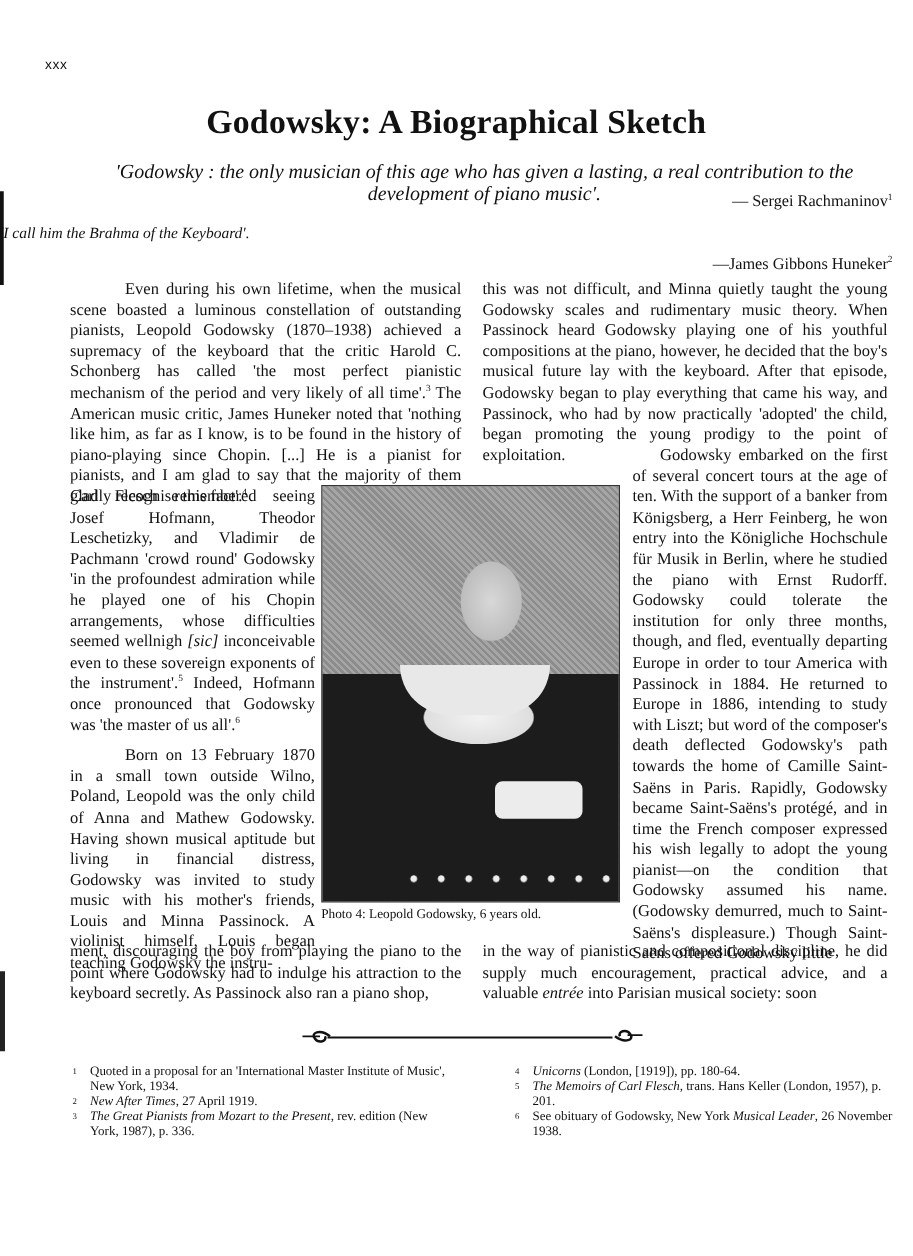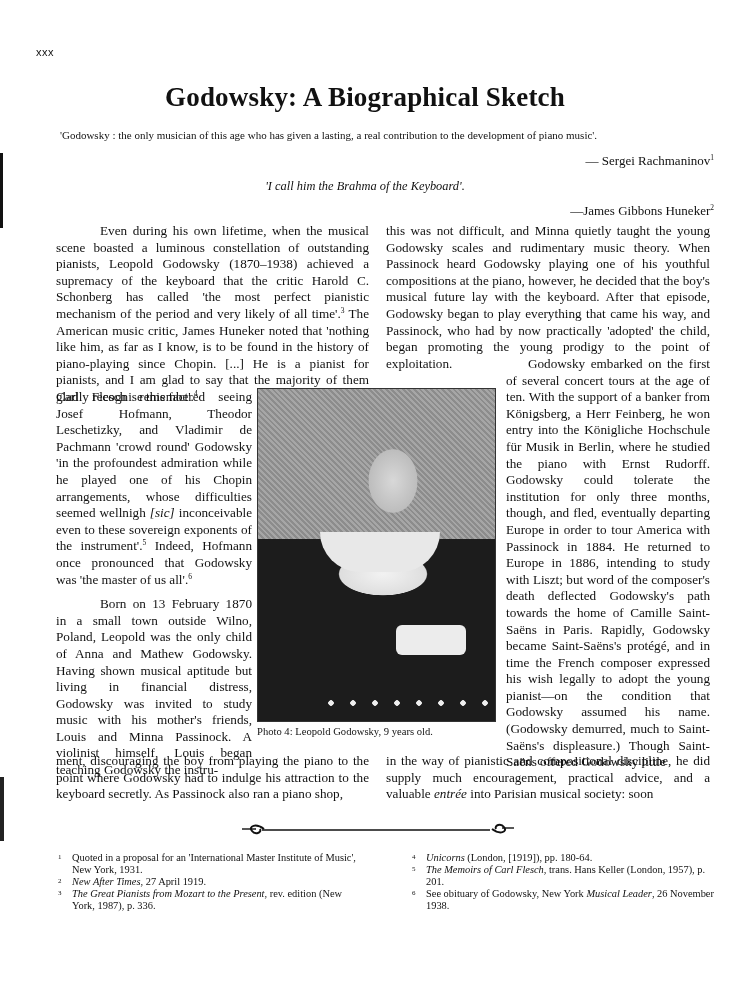--- a/index.html
+++ b/index.html
@@ -1,23 +1,23 @@
 <!DOCTYPE html>
 <html><head>
 <meta charset="utf-8">
 <style>
   html, body { margin:0; padding:0; background:#fff; }
   body { width:730px; height:1005px; position:relative; overflow:hidden;
          font-family:"Liberation Serif", "DejaVu Serif", serif; color:#111; }
   .abs { position:absolute; }
   .page-num { left:36px; top:46px; font-family:"Liberation Sans", sans-serif; font-size:11px; letter-spacing:0.5px; }
   .title { left:0; width:730px; top:82px; text-align:center; font-size:27px; font-weight:bold; letter-spacing:0.2px; }
-  .epi1 { left:60px; width:655px; top:129px; text-align:left; font-size:11px; }
+  .epi1 { left:60px; width:655px; top:129px; text-align:center; font-style:italic; font-size:16px; }
   .attr1 { right:16px; top:153px; font-size:13px; }
-  .epi2 { left:0; width:730px; top:179px; text-align:center; font-style:italic; font-size:12.4px; }
+  .epi2 { left:0; width:730px; top:179px; font-style:italic; font-size:12.4px; }
   .attr2 { right:16px; top:203px; font-size:13px; }
   .edge-bar1 { left:0; top:153px; width:3px; height:75px; background:#111; }
   .edge-bar2 { left:0; top:777px; width:4px; height:64px; background:#222; }
   .col { font-size:13.2px; line-height:16.6px; text-align:justify; }
   .col p { margin:0; }
   .col-left { left:56px; width:313px; top:223px; }
   .col-right { left:386px; width:324px; top:223px; }
   .indent { text-indent:44px; }
   .photo { left:257px; top:388px; width:239px; height:334px;
            background:
@@ -77,33 +77,33 @@
 </div>
 
 <div class="abs col" style="left:386px; top:753px; width:324px;">
   <p><span>in the way of pianistic and compositional discipline, he did supply much encouragement, practical advice, and a valuable </span><em>entrée</em><span> into Parisian musical society: soon</span></p>
 </div>
 
 <div class="abs photo"></div>
 <div class="abs photo-collar"></div>
 <div class="abs photo-cuff"></div>
 <div class="abs photo-dots"></div>
-<div class="abs caption">Photo 4: Leopold Godowsky, 9 years old.</div>
+<div class="abs caption">Photo 4: Leopold Godowsky, 6 years old.</div>
 
 <svg class="abs ornament" viewBox="0 0 280 18">
   <path d="M4 9 L18 9" stroke="#111" stroke-width="1.4" fill="none"></path>
   <path d="M26 9 C18 3, 10 6, 14 11 C17 15, 24 13, 22 9" stroke="#111" stroke-width="2" fill="none"></path>
   <path d="M24 10 L252 10" stroke="#111" stroke-width="1.6" fill="none"></path>
   <path d="M254 9 C262 15, 270 12, 266 7 C263 3, 256 5, 258 9" stroke="#111" stroke-width="2" fill="none"></path>
   <path d="M264 8 L276 8" stroke="#111" stroke-width="1.4" fill="none"></path>
 </svg>
 
 <div class="abs fn fn-left">
   <ul class="fn-list">
-    <li><span class="fn-num">1</span><span>Quoted in a proposal for an 'International Master Institute of Music', New York, 1931.</span></li>
+    <li><span class="fn-num">1</span><span>Quoted in a proposal for an 'International Master Institute of Music', New York, 1934.</span></li>
     <li><span class="fn-num">2</span><em>New After Times</em><span>, 27 April 1919.</span></li>
     <li><span class="fn-num">3</span><em>The Great Pianists from Mozart to the Present</em><span>, rev. edition (New York, 1987), p. 336.</span></li>
   </ul>
 </div>
 <div class="abs fn fn-right">
   <ul class="fn-list">
     <li><span class="fn-num">4</span><em>Unicorns</em><span> (London, [1919]), pp. 180-64.</span></li>
     <li><span class="fn-num">5</span><em>The Memoirs of Carl Flesch</em><span>, trans. Hans Keller (London, 1957), p. 201.</span></li>
     <li><span class="fn-num">6</span><span>See obituary of Godowsky, New York </span><em>Musical Leader</em><span>, 26 November 1938.</span></li>
   </ul>

